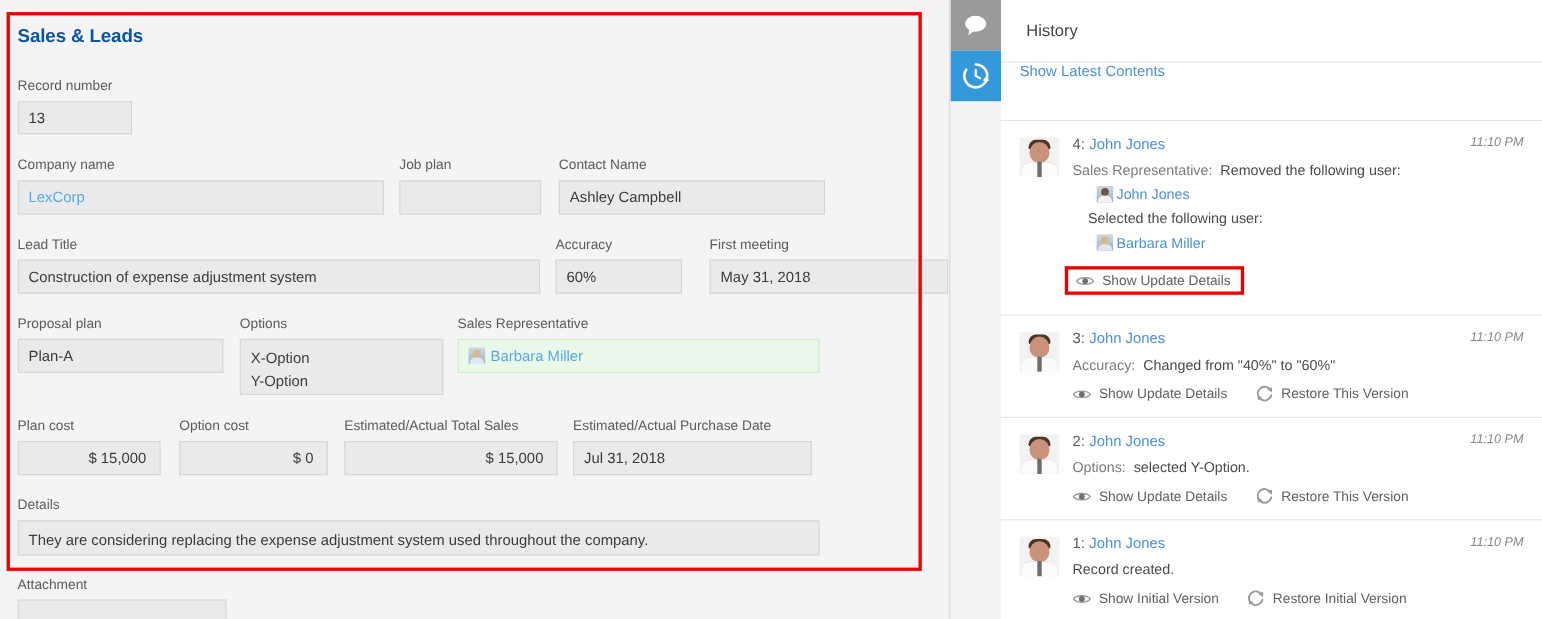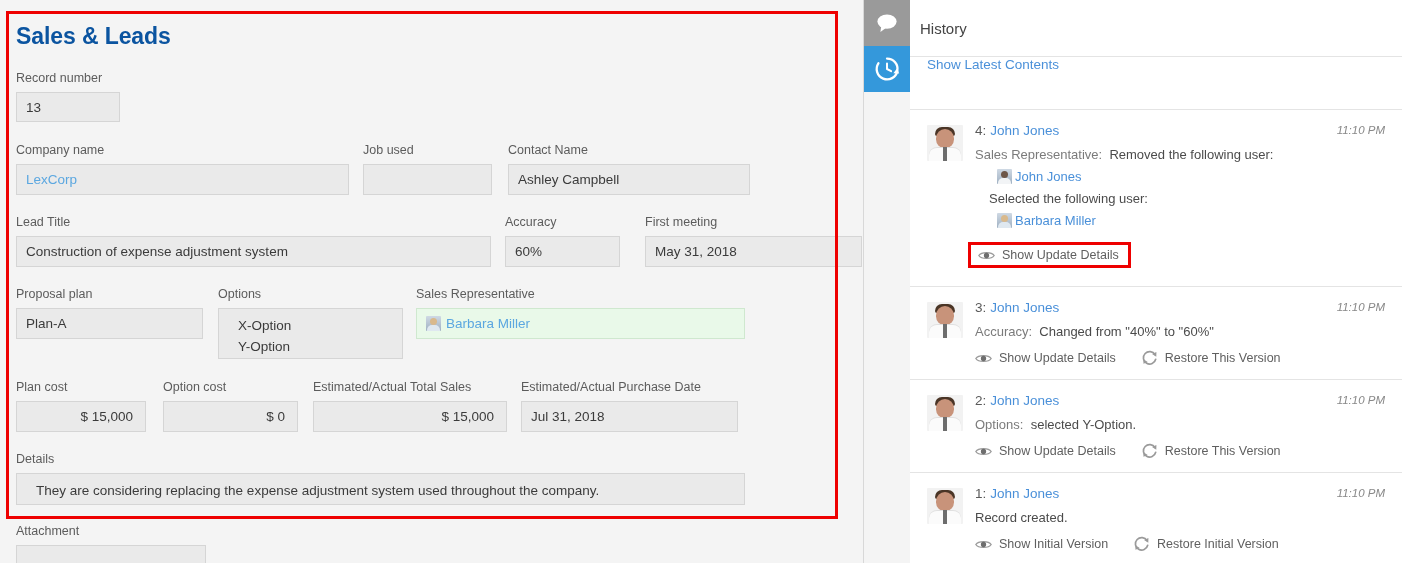--- a/index.html
+++ b/index.html
@@ -28,21 +28,21 @@
     width:832px;height:508px;
     border:3px solid #ee0000;
     box-sizing:border-box;
     pointer-events:none;
     z-index:40;
   }
   .form-inner{position:absolute;left:0;top:0;width:864px;height:563px;}
 
   .form-title{
     position:absolute;left:16px;top:23px;
-    font-size:23px;font-weight:bold;color:#0b54a0;
+    font-size:17px;font-weight:bold;color:#0b54a0;
     letter-spacing:-0.1px;
   }
 
   .fld-label{
     position:absolute;
     font-size:12.5px;color:#5c5c5c;
     white-space:nowrap;
   }
   .fld-box{
     position:absolute;
@@ -55,21 +55,21 @@
     align-items:center;
     padding:0 9px;
     white-space:nowrap;
     overflow:hidden;
   }
   .fld-box.num{justify-content:flex-end;padding-right:12px;}
   .fld-box.link{color:#5ba7e0;}
   .fld-box.green{background:#e9f9e9;border:1px solid #cfe8cf;}
   .fld-box.multiline{
     display:block;
-    padding:6px 19px;
+    padding:6px 9px;
     line-height:21px;
     white-space:normal;
   }
   .fld-box .ln{display:block;}
   .user-chip{display:flex;align-items:center;gap:5px;color:#5ba7e0;font-size:13.5px;}
   .mini-av{
     width:15px;height:15px;flex:0 0 15px;border-radius:1px;
     background:linear-gradient(#cfd9e4,#9fb0c2);
     position:relative;overflow:hidden;
   }
@@ -92,21 +92,21 @@
   .rail-btn.comments{background:#9a9a9a;}
   .rail-btn.history{background:#3498db;}
 
   
   .history-pane{
     flex:1 1 auto;height:563px;background:#ffffff;
     display:flex;flex-direction:column;min-width:0;
   }
   .hist-head{
     height:56px;flex:0 0 56px;display:flex;align-items:center;
-    padding-left:10px;border-bottom:1px solid #e4e4e4;
+    padding-left:23px;border-bottom:1px solid #e4e4e4;
     font-size:15px;color:#444;
   }
   .hist-sub{
     height:52px;flex:0 0 52px;display:flex;align-items:flex-start;
     padding-left:17px;border-bottom:1px solid #e4e4e4;
   }
   .link{color:#4a90d9;font-size:13.5px;cursor:pointer;}
   .hist-list{flex:1 1 auto;overflow:hidden;}
   .hist-item{
     display:flex;padding:13px 17px 11px 17px;
@@ -162,21 +162,21 @@
     <div class="form-inner">
 
       <div class="form-title">Sales &amp; Leads</div>
 
       <div class="fld-label" style="left:16px;top:71px;">Record number</div>
       <div class="fld-box" style="left:16px;top:92px;width:104px;height:30px;">13</div>
 
       <div class="fld-label" style="left:16px;top:143px;">Company name</div>
       <div class="fld-box link" style="left:16px;top:164px;width:333px;height:31px;">LexCorp</div>
 
-      <div class="fld-label" style="left:363px;top:143px;">Job used</div>
+      <div class="fld-label" style="left:363px;top:143px;">Job plan</div>
       <div class="fld-box" style="left:363px;top:164px;width:129px;height:31px;"></div>
 
       <div class="fld-label" style="left:508px;top:143px;">Contact Name</div>
       <div class="fld-box" style="left:508px;top:164px;width:242px;height:31px;">Ashley Campbell</div>
 
       <div class="fld-label" style="left:16px;top:215px;">Lead Title</div>
       <div class="fld-box" style="left:16px;top:236px;width:475px;height:31px;">Construction of expense adjustment system</div>
 
       <div class="fld-label" style="left:505px;top:215px;">Accuracy</div>
       <div class="fld-box" style="left:505px;top:236px;width:115px;height:31px;">60%</div>

